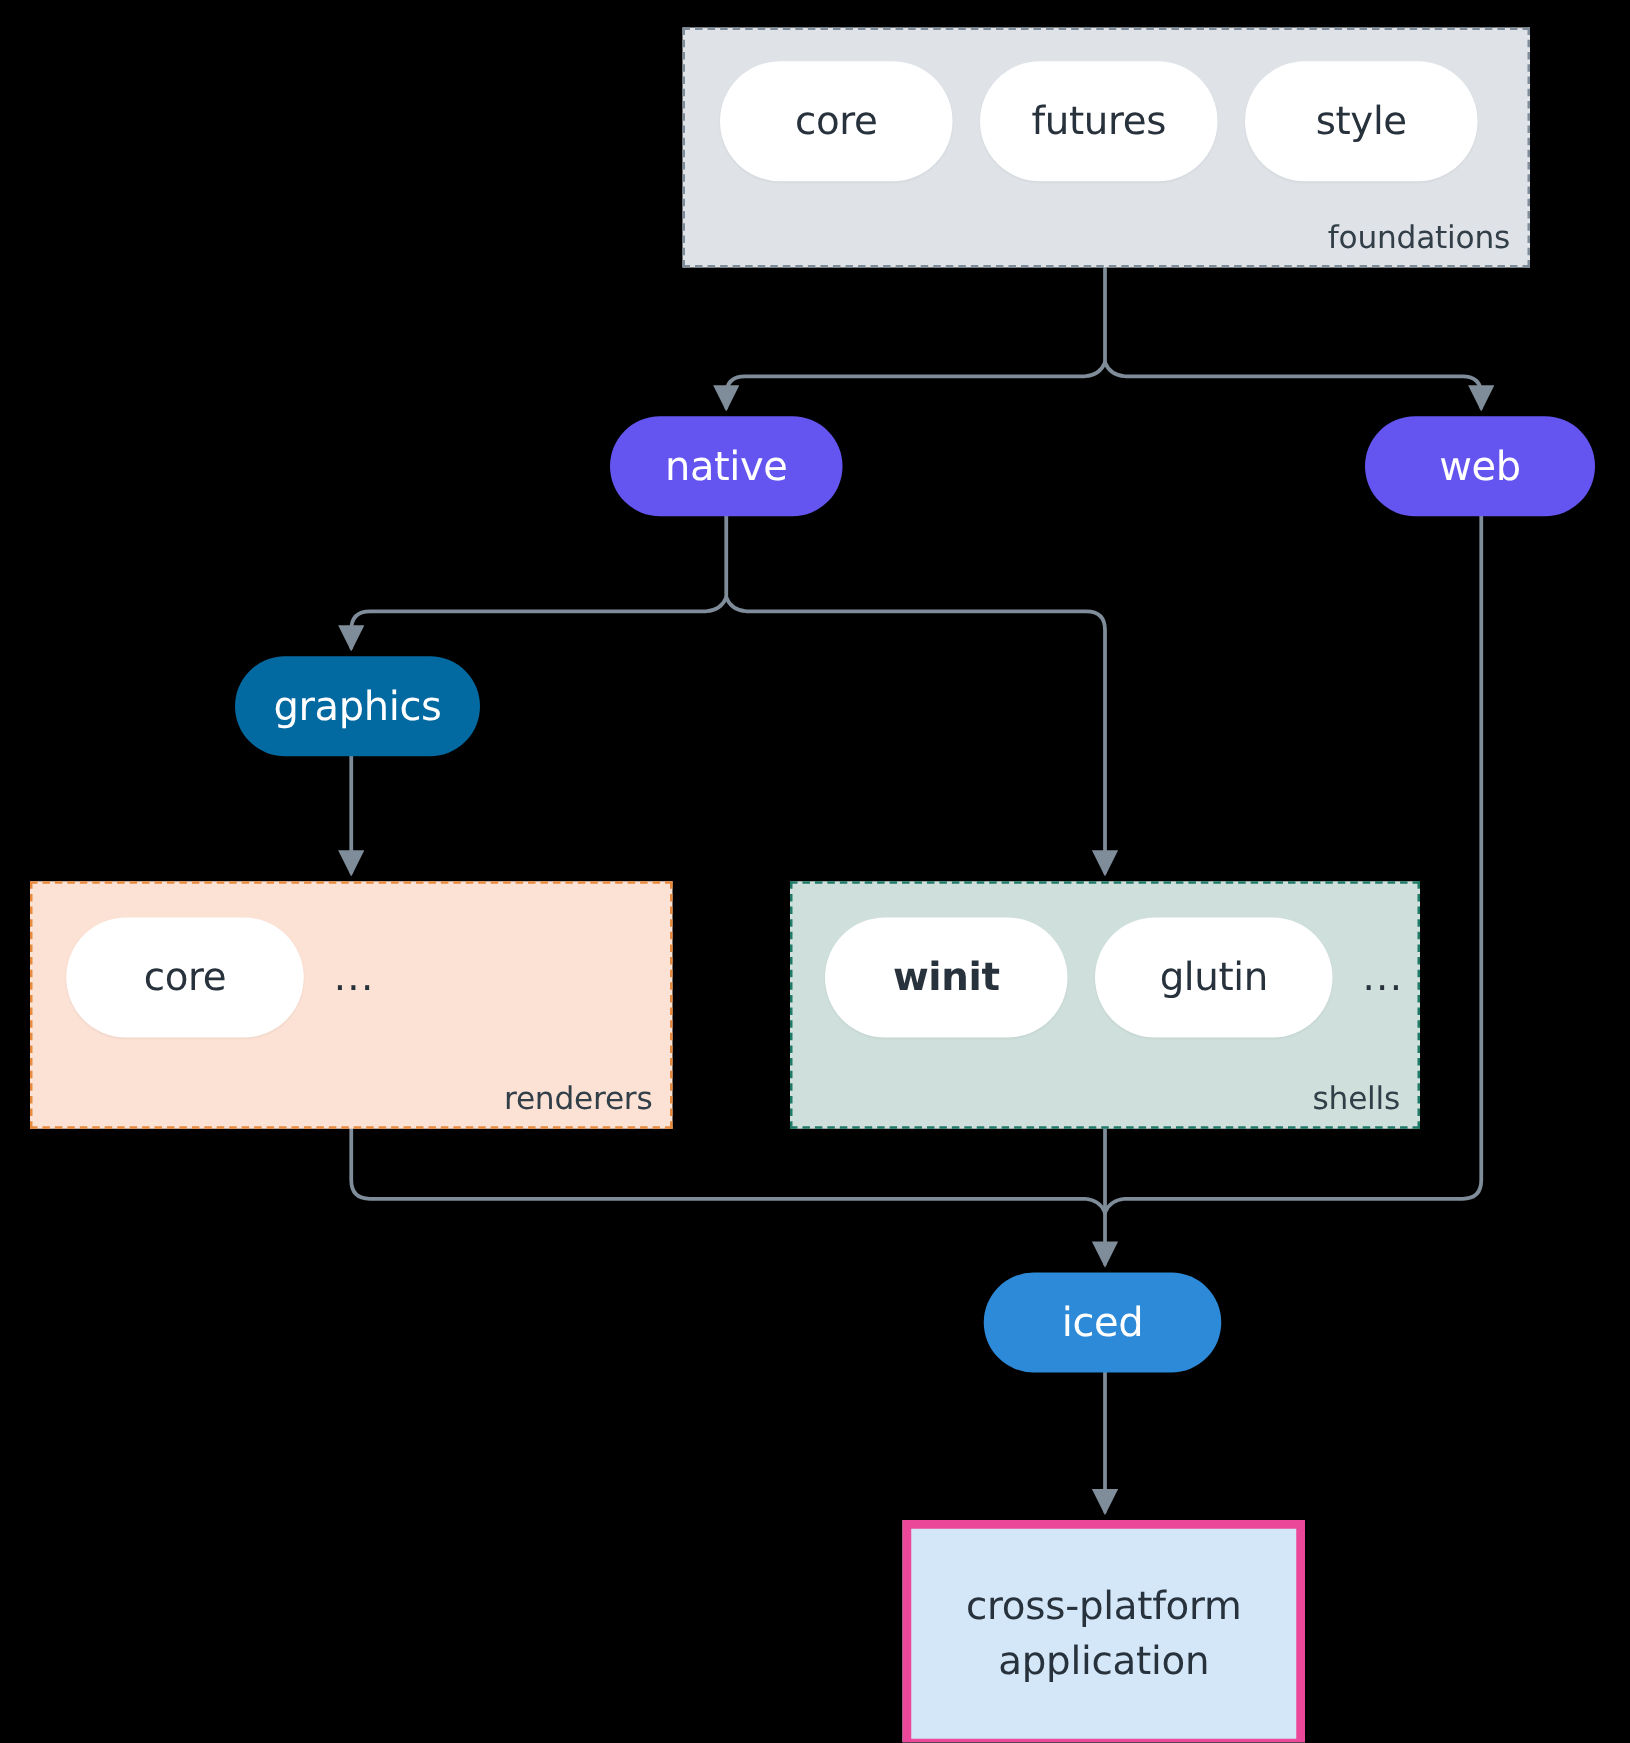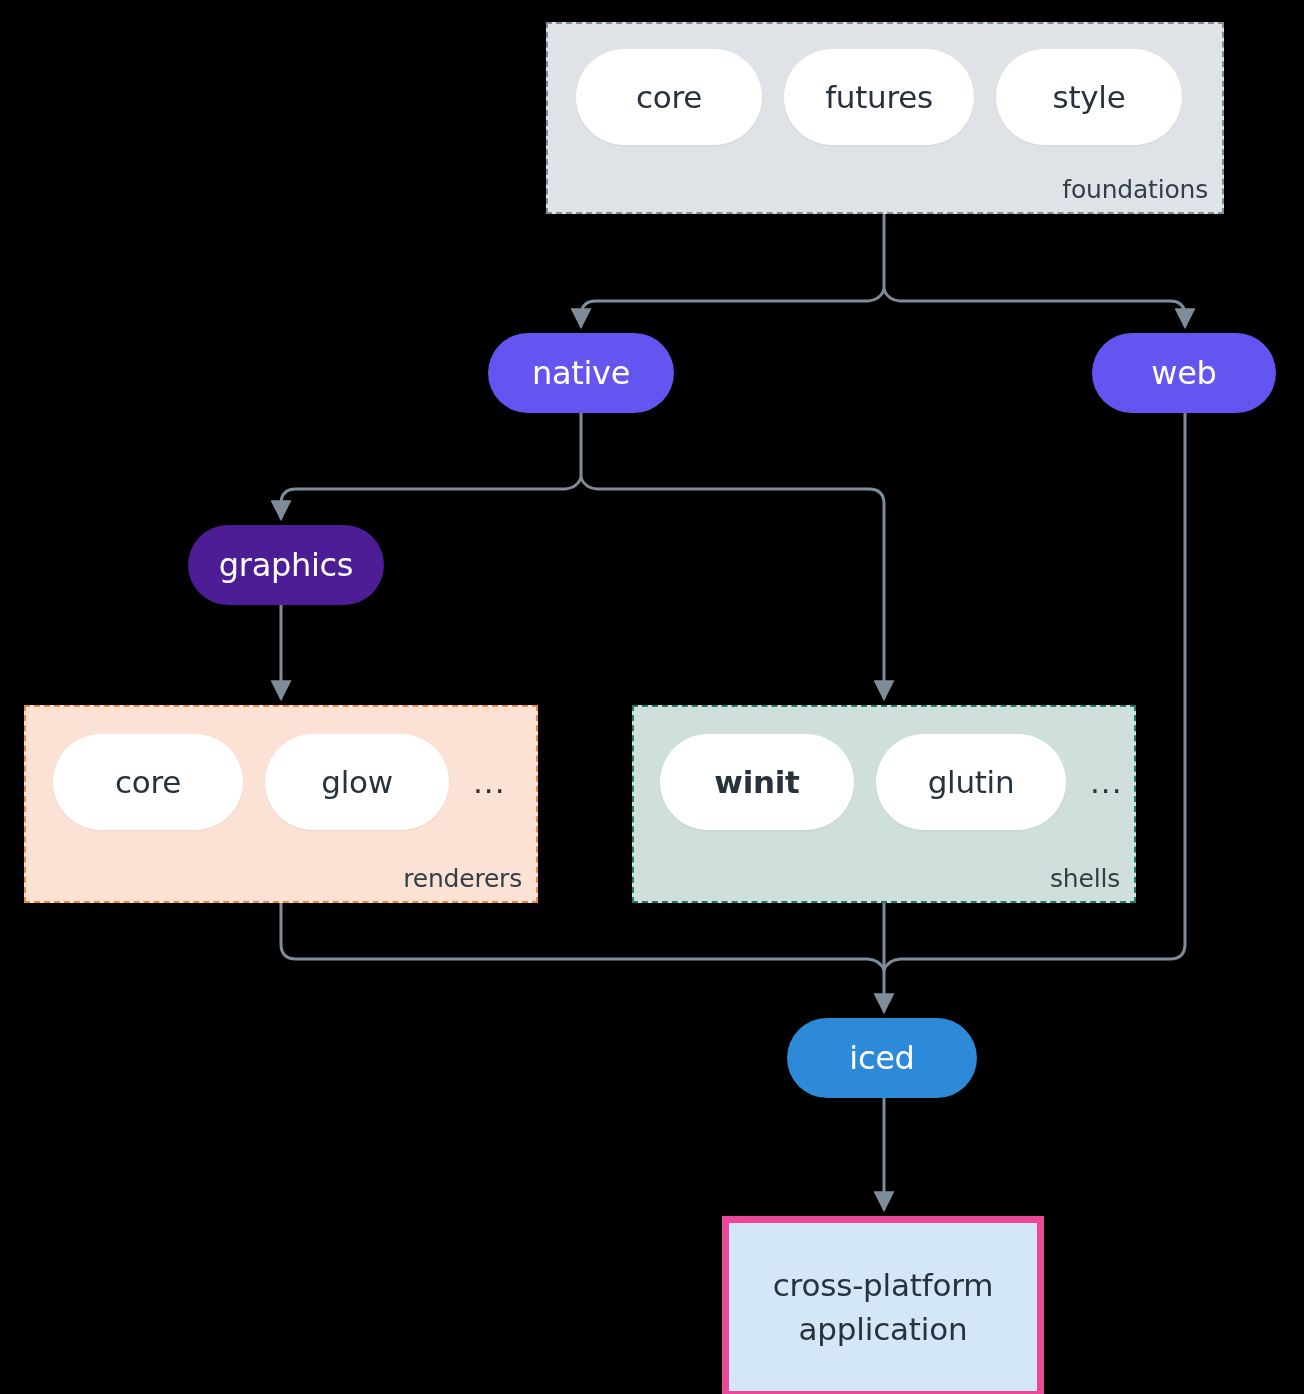--- a/index.html
+++ b/index.html
@@ -106,21 +106,21 @@
     align-items: center;
     justify-content: center;
     border-radius: 999px;
     color: #ffffff;
     font-size: 32px;
     letter-spacing: -0.3px;
     box-sizing: border-box;
   }
   #node-native   { left: 488px; top: 333px; width: 186px; height: 80px; background: #6455f0; }
   #node-web      { left: 1092px; top: 333px; width: 184px; height: 80px; background: #6455f0; }
-  #node-graphics { left: 188px; top: 525px; width: 196px; height: 80px; background: #4c1d95; }
+  #node-graphics { left: 188px; top: 525px; width: 196px; height: 80px; background: #0369a1; }
   #node-iced     { left: 787px; top: 1018px; width: 190px; height: 80px; background: #2d8ad8; }
 
   
   #node-app {
     position: absolute;
     left: 722px; top: 1216px; width: 322px; height: 182px;
     box-sizing: border-box;
     background: #d4e7f8;
     border: 7px solid #ec4899;
     color: #28323c;
@@ -176,21 +176,20 @@
       <div class="pill w-core">core</div>
       <div class="pill w-futures">futures</div>
       <div class="pill w-style">style</div>
     </div>
     <div class="group-label">foundations</div>
   </div>
 
   <div class="group" id="grp-renderers">
     <div class="group-items">
       <div class="pill w-wgpu">core</div>
-      <div class="pill w-glow">glow</div>
       <div class="ellipsis">...</div>
     </div>
     <div class="group-label">renderers</div>
   </div>
 
   <div class="group" id="grp-shells">
     <div class="group-items">
       <div class="pill w-winit">winit</div>
       <div class="pill w-glutin">glutin</div>
       <div class="ellipsis">...</div>

